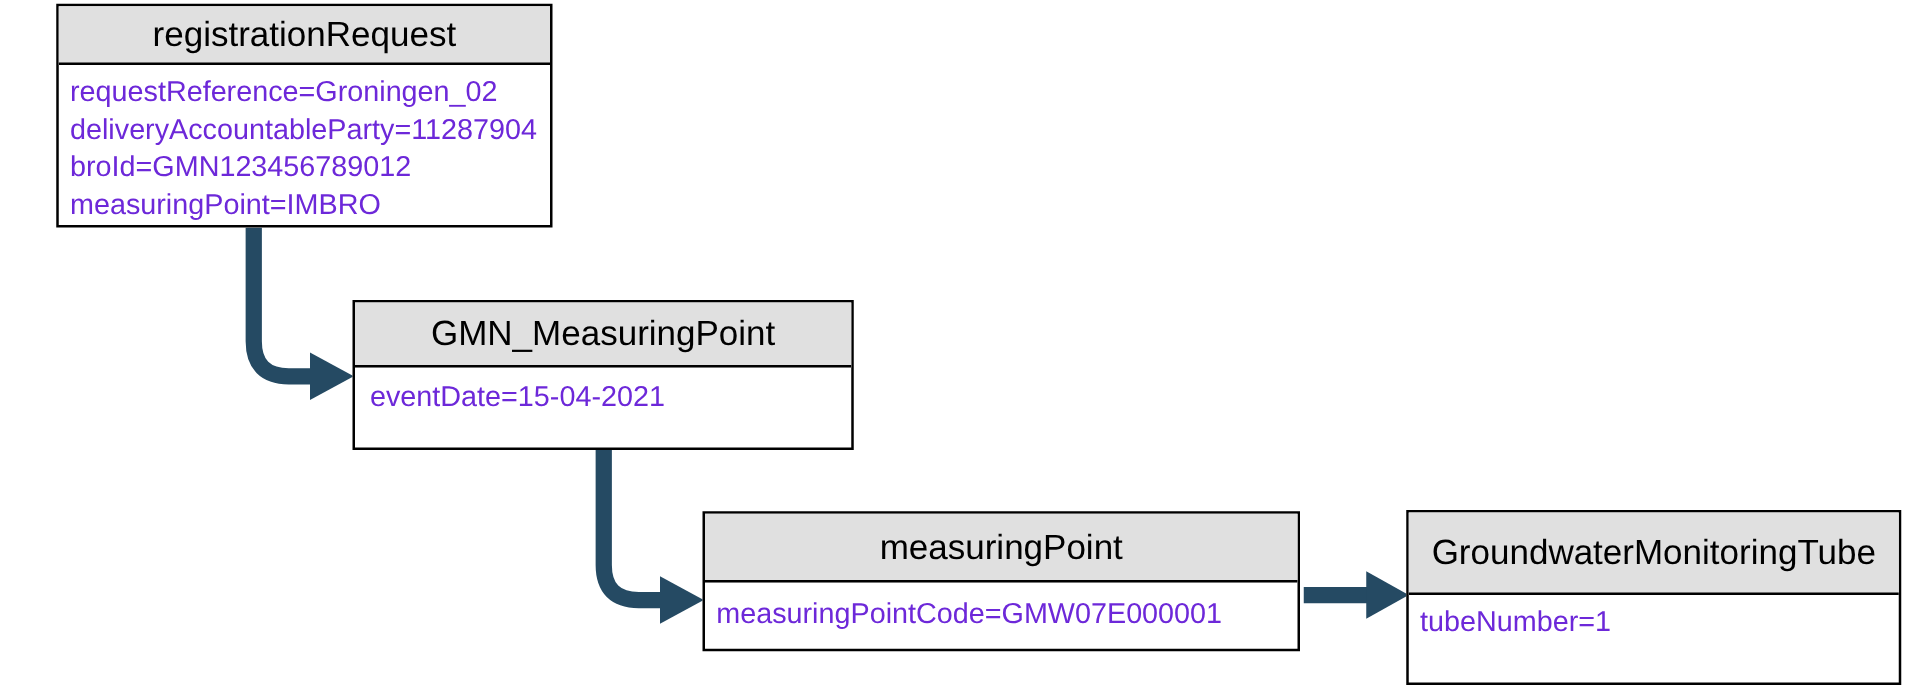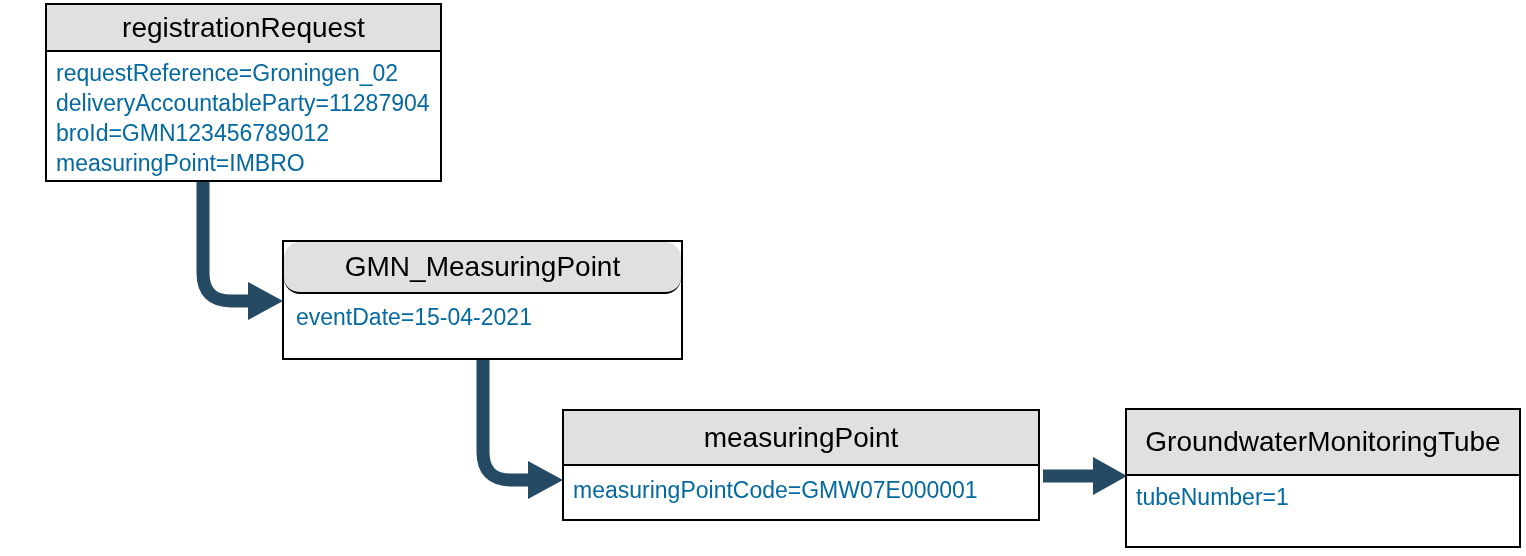--- a/index.html
+++ b/index.html
@@ -37,21 +37,21 @@
     justify-content: center;
     font-size: 28px;
     color: #000000;
     white-space: nowrap;
     overflow: hidden;
   }
   .node-body {
     box-sizing: border-box;
     font-size: 23px;
     line-height: 30px;
-    color: #0369a1;
+    color: #6d28d9;
     white-space: nowrap;
     overflow: hidden;
     padding-left: 9px;
     padding-right: 0;
   }
   .attr-line {
     white-space: nowrap;
   }
 </style>
 </head>
@@ -81,21 +81,21 @@
     <div class="node-header" style="height: 47px; background: rgb(224, 224, 224); border-bottom-color: rgb(0, 0, 0); color: rgb(0, 0, 0);">registrationRequest</div>
     <div class="node-body" style="padding-top:6px;">
       <div class="attr-line">requestReference=Groningen_02</div>
       <div class="attr-line">deliveryAccountableParty=11287904</div>
       <div class="attr-line">broId=GMN123456789012</div>
       <div class="attr-line">measuringPoint=IMBRO</div>
     </div>
   </div>
 
   <div class="node" style="left: 282px; top: 240px; width: 401px; height: 120px; border-color: rgb(0, 0, 0); background: rgb(255, 255, 255);">
-    <div class="node-header" style="height: 52px; background: rgb(224, 224, 224); border-bottom-color: rgb(0, 0, 0); color: rgb(0, 0, 0); border-radius: 16px;">GMN_MeasuringPoint</div>
+    <div class="node-header" style="height: 52px; background: rgb(224, 224, 224); border-bottom-color: rgb(0, 0, 0); color: rgb(0, 0, 0);">GMN_MeasuringPoint</div>
     <div class="node-body" style="padding-top:8px;padding-left:12px;">
       <div class="attr-line">eventDate=15-04-2021</div>
     </div>
   </div>
 
   <div class="node" style="left: 562px; top: 409px; width: 478px; height: 112px; border-color: rgb(0, 0, 0); background: rgb(255, 255, 255);">
     <div class="node-header" style="height: 55px; background: rgb(224, 224, 224); border-bottom-color: rgb(0, 0, 0); color: rgb(0, 0, 0);">measuringPoint</div>
     <div class="node-body" style="padding-top:9px;">
       <div class="attr-line">measuringPointCode=GMW07E000001</div>
     </div>

